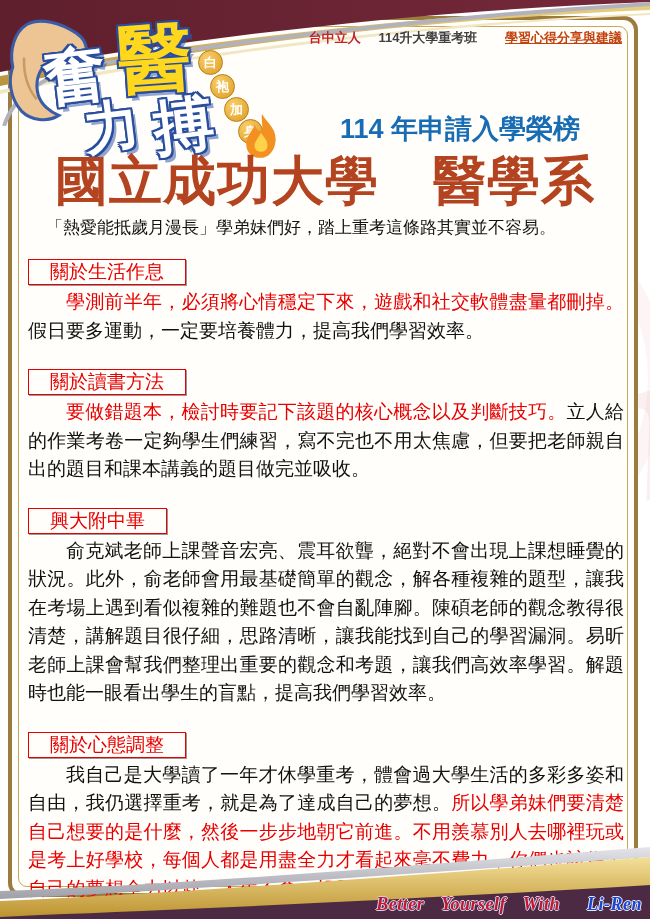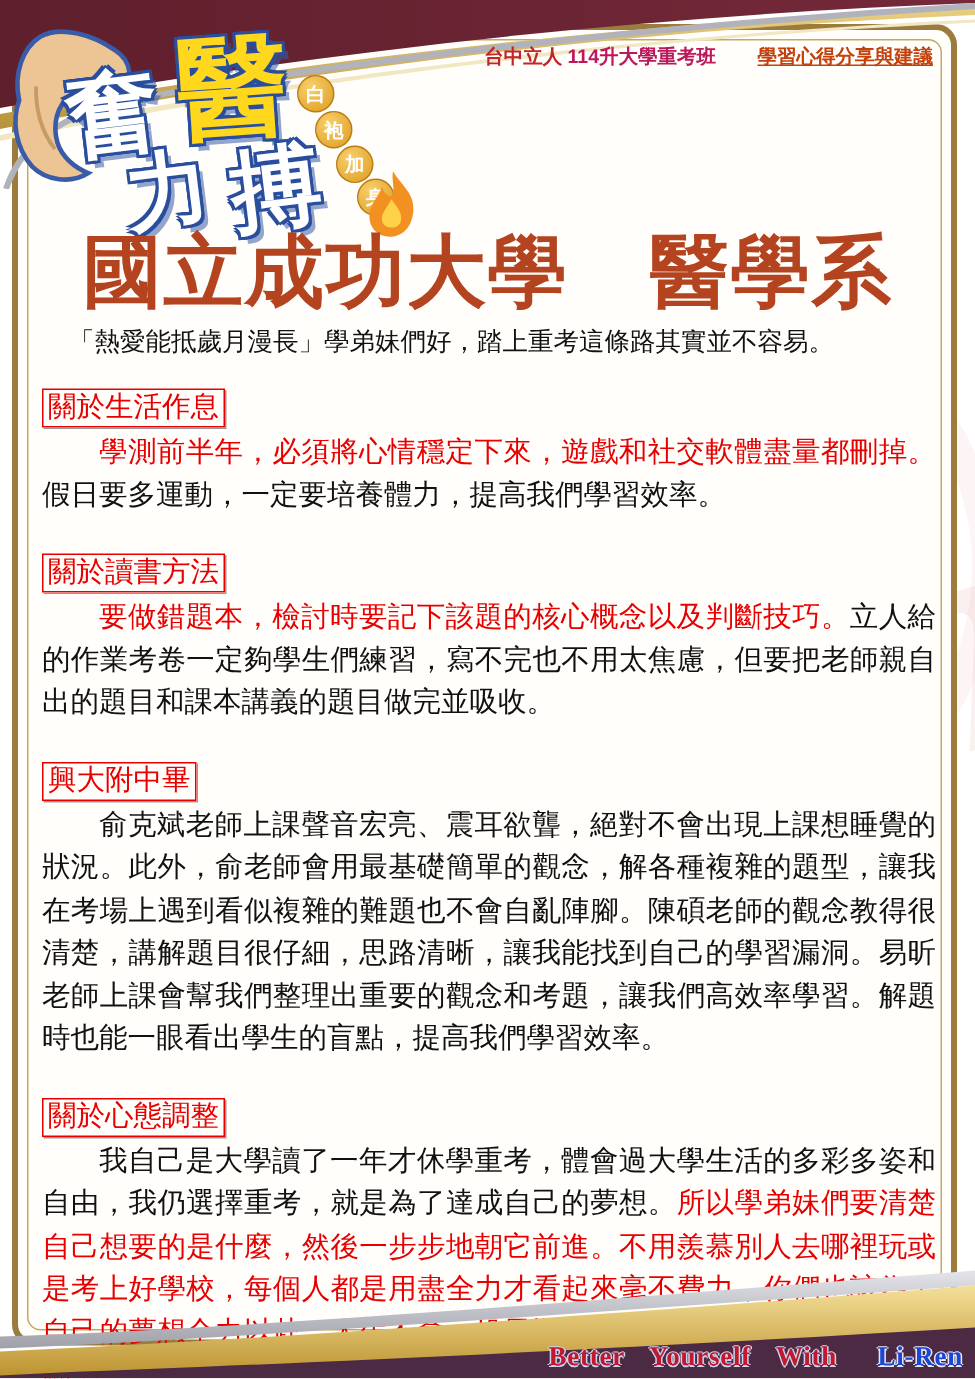--- a/index.html
+++ b/index.html
@@ -37,43 +37,43 @@
   .char-bo{left:154px;top:86px;font-size:60px;transform:rotate(-7deg);}
   .badge{position:absolute;width:23px;height:23px;border-radius:50%;
     background:radial-gradient(circle at 35% 30%,#f8cf6a,#dd9c22);border:1px solid #bb7d16;
     color:#fff;font-size:13px;line-height:23px;text-align:center;font-weight:bold;}
   .badge1{left:198px;top:50px;} .badge2{left:210px;top:74px;}
   .badge3{left:224px;top:97px;} .badge4{left:238px;top:119px;}
   .flame{position:absolute;left:240px;top:112px;}
 
   
   .top-right-line{position:absolute;top:29px;right:28px;z-index:6;font-size:13px;font-weight:bold;white-space:nowrap;}
-  .trl-school{color:#c22427;} .trl-class{color:#be185d;} .trl-share{color:#c2410c;margin-left:24px;text-decoration:underline;}
+  .trl-school{color:#c22427;} .trl-class{color:#404040;margin-left:14px;} .trl-share{color:#c2410c;margin-left:24px;text-decoration:underline;}
   .student{position:absolute;top:50px;right:14px;z-index:6;font-family:"Liberation Serif",serif;
     font-weight:bold;font-size:44px;color:#18356b;letter-spacing:1px;white-space:nowrap;}
   .year{position:absolute;top:111px;left:295px;width:330px;text-align:center;z-index:6;
     color:#176cb4;font-size:27px;font-weight:bold;white-space:nowrap;}
   .school{position:absolute;top:146px;left:0;width:100%;text-align:center;z-index:6;
     font-family:"Liberation Serif",serif;font-weight:bold;font-size:53px;color:#b4431f;
     letter-spacing:1px;white-space:nowrap;}
   .intro{position:absolute;top:216px;left:46px;z-index:6;font-size:17px;color:#111;white-space:nowrap;}
 
   
   .content{position:absolute;top:258px;left:28px;width:596px;z-index:3;
     font-size:19px;line-height:28.5px;color:#111;}
   .section{margin-top:23px;}
   .section:first-child{margin-top:0;}
   .sec-heading{display:inline-block;border:1px solid #e80000;box-shadow:1px 1px 0 0 #999;
-    color:#e80000;padding:0 3px;line-height:24px;margin-bottom:3px;}
+    color:#e80000;padding:0 21px;line-height:24px;margin-bottom:3px;}
   .para{margin:0;text-indent:2em;text-align:justify;}
   .red{color:#e80000;}
 
   
   .slogan{position:absolute;bottom:4px;right:8px;z-index:6;font-family:"Liberation Serif",serif;
-    font-weight:bold;font-size:18px;letter-spacing:0.5px;word-spacing:12px;white-space:nowrap;}
+    font-style:italic;font-weight:bold;font-size:18px;letter-spacing:0.5px;word-spacing:12px;white-space:nowrap;}
   .slogan-left{color:#c0182c;text-shadow:-1px 0 0 #ccd3f0,1px 0 0 #ccd3f0,0 -1px 0 #ccd3f0,0 1px 0 #ccd3f0;}
   .slogan-liren{color:#1b46cf;margin-left:10px;text-shadow:-1px 0 0 #e8e8f8,1px 0 0 #e8e8f8,0 -1px 0 #e8e8f8,0 1px 0 #e8e8f8;}
 </style>
 </head>
 <body>
 
 <div class="page">
 
   <div class="watermark-text">Li-Ren</div>
   <div class="wm-arc1"></div>
@@ -133,20 +133,21 @@
       <path d="M20,2 C26,12 34,16 33,28 C32,38 26,44 18,44 C10,44 4,38 5,29 C6,22 11,18 13,12 C15,18 19,20 20,16 C21,12 19,7 20,2 Z" fill="#f29022"></path>
       <path d="M19,20 C23,26 26,28 25,34 C24,39 15,40 13,34 C12,29 16,26 19,20 Z" fill="#ffd24a"></path>
     </svg>
   </div>
 
   <div class="top-right-line">
     <span class="trl-school">台中立人</span>
     <span class="trl-class">114升大學重考班</span>
     <span class="trl-share">學習心得分享與建議</span>
   </div>
+  <div class="year">114 年申請入學榮榜</div>
   <div class="school">國立成功大學　醫學系</div>
   <div class="intro">「熱愛能抵歲月漫長」學弟妹們好，踏上重考這條路其實並不容易。</div>
 
   <div class="content">
 
     <div class="section">
       <span class="sec-heading">關於生活作息</span>
       <p class="para"><span class="red">學測前半年，必須將心情穩定下來，遊戲和社交軟體盡量都刪掉。</span><span>假日要多運動，一定要培養體力，提高我們學習效率。</span><span class="red"></span></p>
     </div>
 

